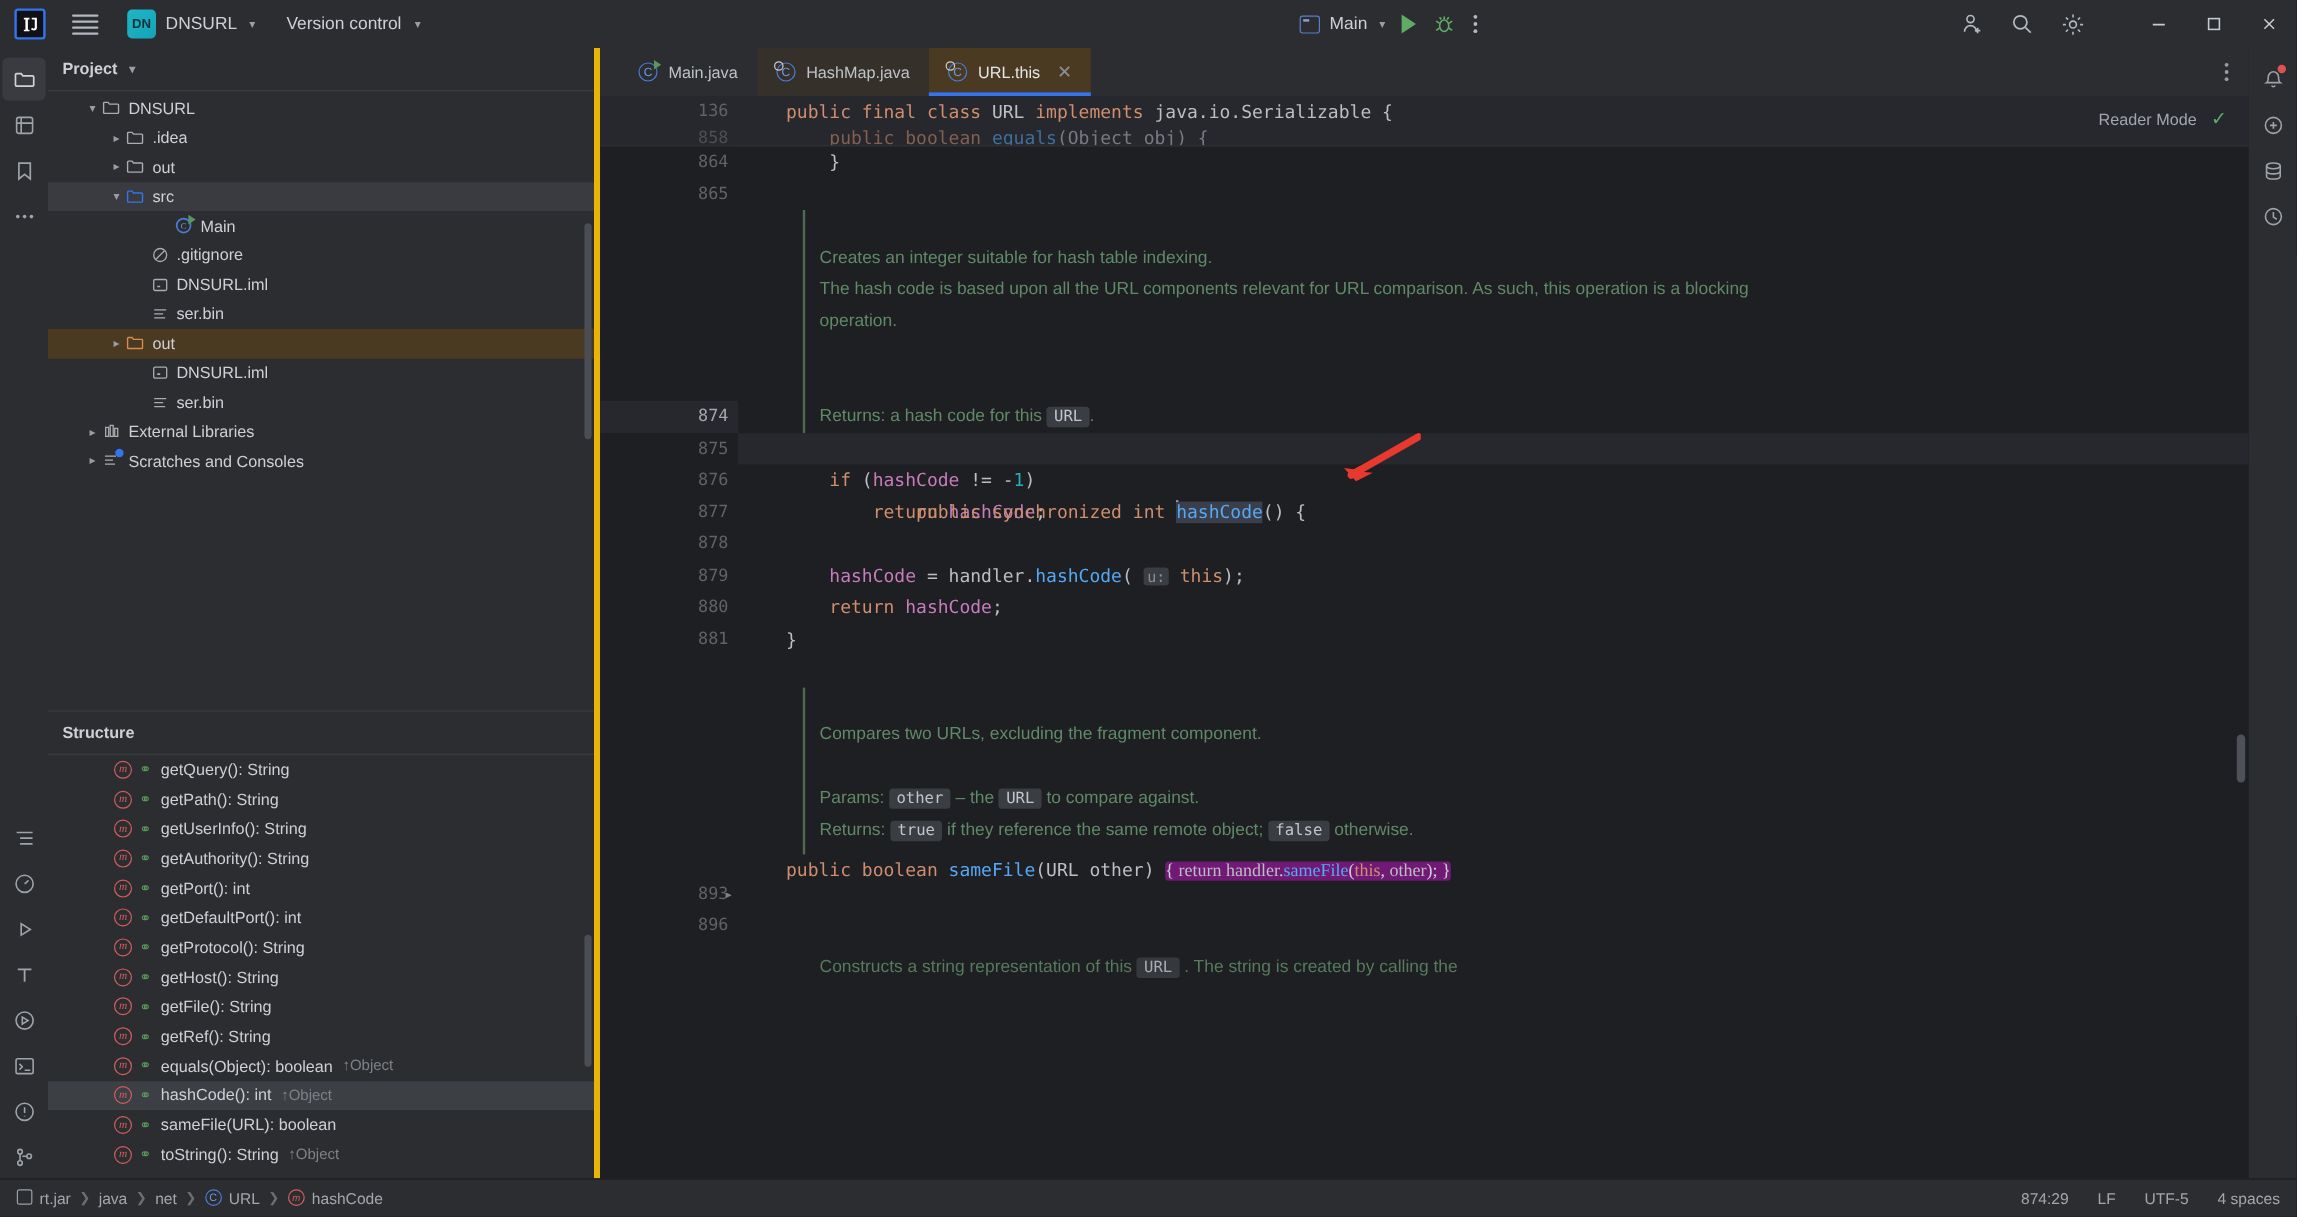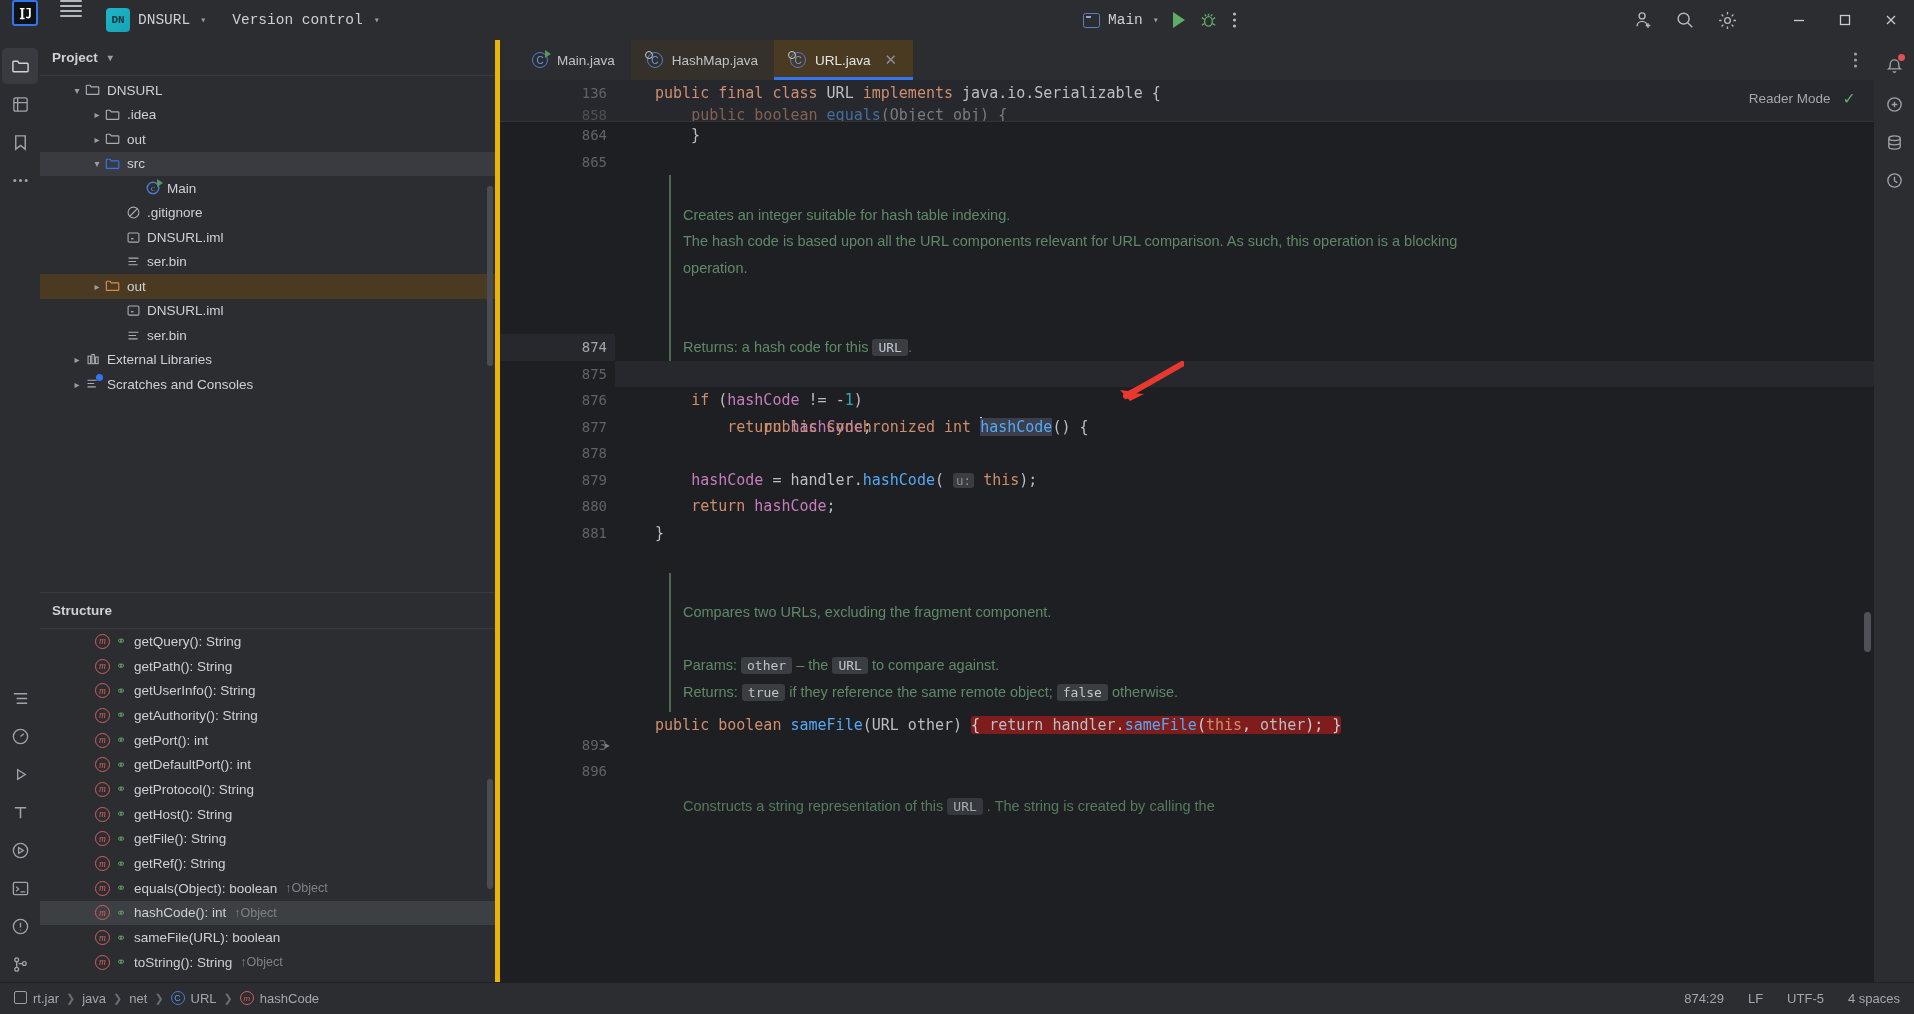--- a/index.html
+++ b/index.html
@@ -9,23 +9,22 @@
     font-family: "Liberation Sans", sans-serif;
     overflow: hidden;
     color: #ced0d6;
   }
   .app { position: relative; width: 1914px; height: 1014px; display: flex; flex-direction: column; }
 
   
   .titlebar {
     height: 40px; min-height: 40px;
     background: #2b2d30;
-    display: flex; 
+    display: flex; align-items: center;
     position: relative;
-    font-family: Liberation Mono, monospace;
   }
   .tb-logo {
     width: 26px; height: 26px; margin-left: 12px;
     border: 2px solid #3574f0; border-radius: 3px;
     background: #101114;
     display: flex; align-items: center; justify-content: center;
     font-size: 11px; color: #e0e0e0; font-weight: bold;
     letter-spacing: -1px;
   }
   .tb-hamburger { margin-left: 22px; width: 22px; display: flex; flex-direction: column; gap: 3px; cursor: pointer; }
@@ -625,21 +624,21 @@
       <div class="tab ">
             <span class="cls-ico runnable">C</span>
             <span>Main.java</span>
           </div>
           <div class="tab modified">
             <span class="cls-ico lib">C</span>
             <span>HashMap.java</span>
           </div>
           <div class="tab active">
             <span class="cls-ico lib">C</span>
-            <span>URL.java</span>
+            <span>URL.this</span>
             <span class="tab-close">✕</span>
           </div>
           <div class="tabs-more">
             <svg width="5" height="18" viewBox="0 0 5 18" fill="#9a9da3">
               <circle cx="2.5" cy="3" r="1.6"></circle>
               <circle cx="2.5" cy="9" r="1.6"></circle>
               <circle cx="2.5" cy="15" r="1.6"></circle>
             </svg>
           </div>
         </div>
@@ -738,21 +737,21 @@
             <div class="doc" style="height:26.5px;">Compares two URLs, excluding the fragment component.</div>
             <div class="doc" style="height:26.5px;"></div>
             <div class="doc" style="height:26.5px;">
               Params: <span class="chip">other</span> – the <span class="chip">URL</span> to compare against.
             </div>
             <div class="doc" style="height:33px;">
               Returns: <span class="chip">true</span> if they reference the same remote object; <span class="chip">false</span> otherwise.
             </div>
           </div>
 
-          <div class="cline"><span class="kw">public boolean</span> <span class="fn">sameFile</span><span class="punc">(URL other)</span> <span style="background:#7f1d1d;border-radius:3px;">{ <span class="txt">return</span> <span class="txt">handler</span>.<span class="fn">sameFile</span>(<span class="kw">this</span>, <span class="txt">other</span>); }</span></div>
+          <div class="cline"><span class="kw">public boolean</span> <span class="fn">sameFile</span><span class="punc">(URL other)</span> <span style="background:#701a75;border-radius:3px;font-family:Liberation Serif, serif;">{ <span class="txt">return</span> <span class="txt">handler</span>.<span class="fn">sameFile</span>(<span class="kw">this</span>, <span class="txt">other</span>); }</span></div>
           <div class="cline"></div>
 
           <div class="doc" style="height:26.5px;opacity:.85;margin-top:28px;">
             Constructs a string representation of this <span class="chip">URL</span> . The string is created by calling the
           </div>
         </div>
 
         <div class="vscroll-editor" style="top:490px;height:40px;right:3px;"></div>
       </div>
     </div>

